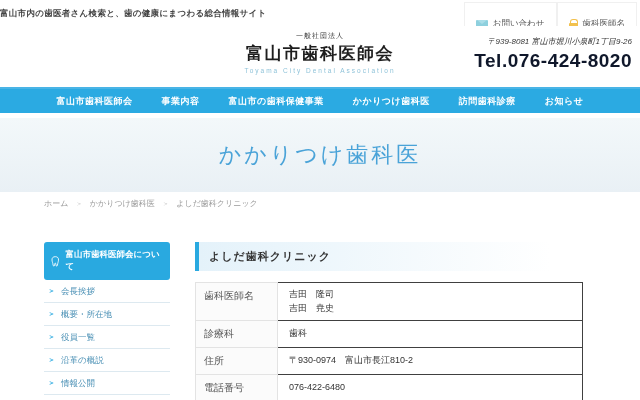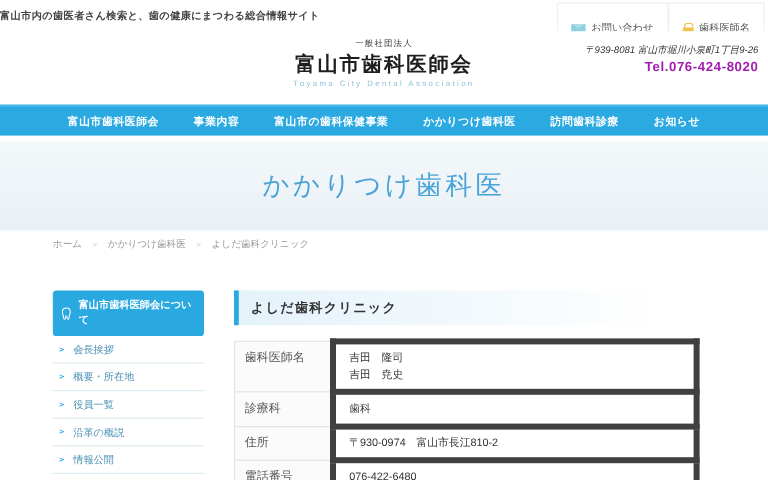--- a/index.html
+++ b/index.html
@@ -27,21 +27,21 @@
 
   
   .header { position:relative; height:61px; background:#fff; }
   .logo { position:absolute; left:0; right:0; top:5px; text-align:center; cursor:pointer; }
   .logo-legal { font-size:7px; color:#333; letter-spacing:1px; }
   .logo-title { font-size:17px; font-weight:bold; color:#1e1e1e; letter-spacing:1.5px;
                 font-family:"Liberation Serif","DejaVu Serif",serif; margin-top:1px; }
   .logo-sub { font-size:6.5px; color:#8fc3d9; letter-spacing:2px; margin-top:2px; }
   .header-contact { position:absolute; right:8px; top:10px; text-align:right; }
   .hc-address { font-size:8px; color:#333;font-style:italic; }
-  .hc-tel { font-size:11px; font-weight:bold; color:#a21caf; margin-top:3px;
+  .hc-tel { font-size:19px; font-weight:bold; color:#0f172a; margin-top:3px;
             letter-spacing:.5px; }
 
   
   .nav { height:26px; background:#2baae2; border-top:2px solid #49b4e6;
          display:flex; align-items:center; justify-content:space-around; padding:0 42px; }
   .nav-item { color:#fff; font-size:9px; font-weight:bold; cursor:pointer;
               white-space:nowrap; letter-spacing:.5px; }
 
   
   .hero { height:74px; margin-top:5px;
@@ -71,21 +71,21 @@
   .main-title { border-left:4px solid #29a9e0;
                 background:linear-gradient(90deg,#e4f2fa 0%,rgba(255,255,255,0) 85%);
                 font-size:11px; font-weight:bold; color:#333; padding:7px 10px;
                 letter-spacing:1px; }
   .info-table { width:388px; border-collapse:collapse; margin-top:11px;
                 border:1px solid #d2d2d2; background:#fff; }
   .info-table th { width:82px; background:#fbfbfb; font-size:10px; color:#555;
                    font-weight:normal; text-align:left; vertical-align:top;
                    padding:6px 8px; border:1px solid #e3e3e3; }
   .info-table td { font-size:9px; color:#333; padding:5px 11px; line-height:1.5;
-                   border:5px solid #404040; }
+                   border:1px solid #404040; }
   .vline { display:block; }
 </style>
 </head>
 <body>
 
 <div class="topbar">
   <span class="tagline">富山市内の歯医者さん検索と、歯の健康にまつわる総合情報サイト</span>
   <div class="topbar-buttons">
     <a class="topbar-btn">
       <span class="icon-mail"></span>

